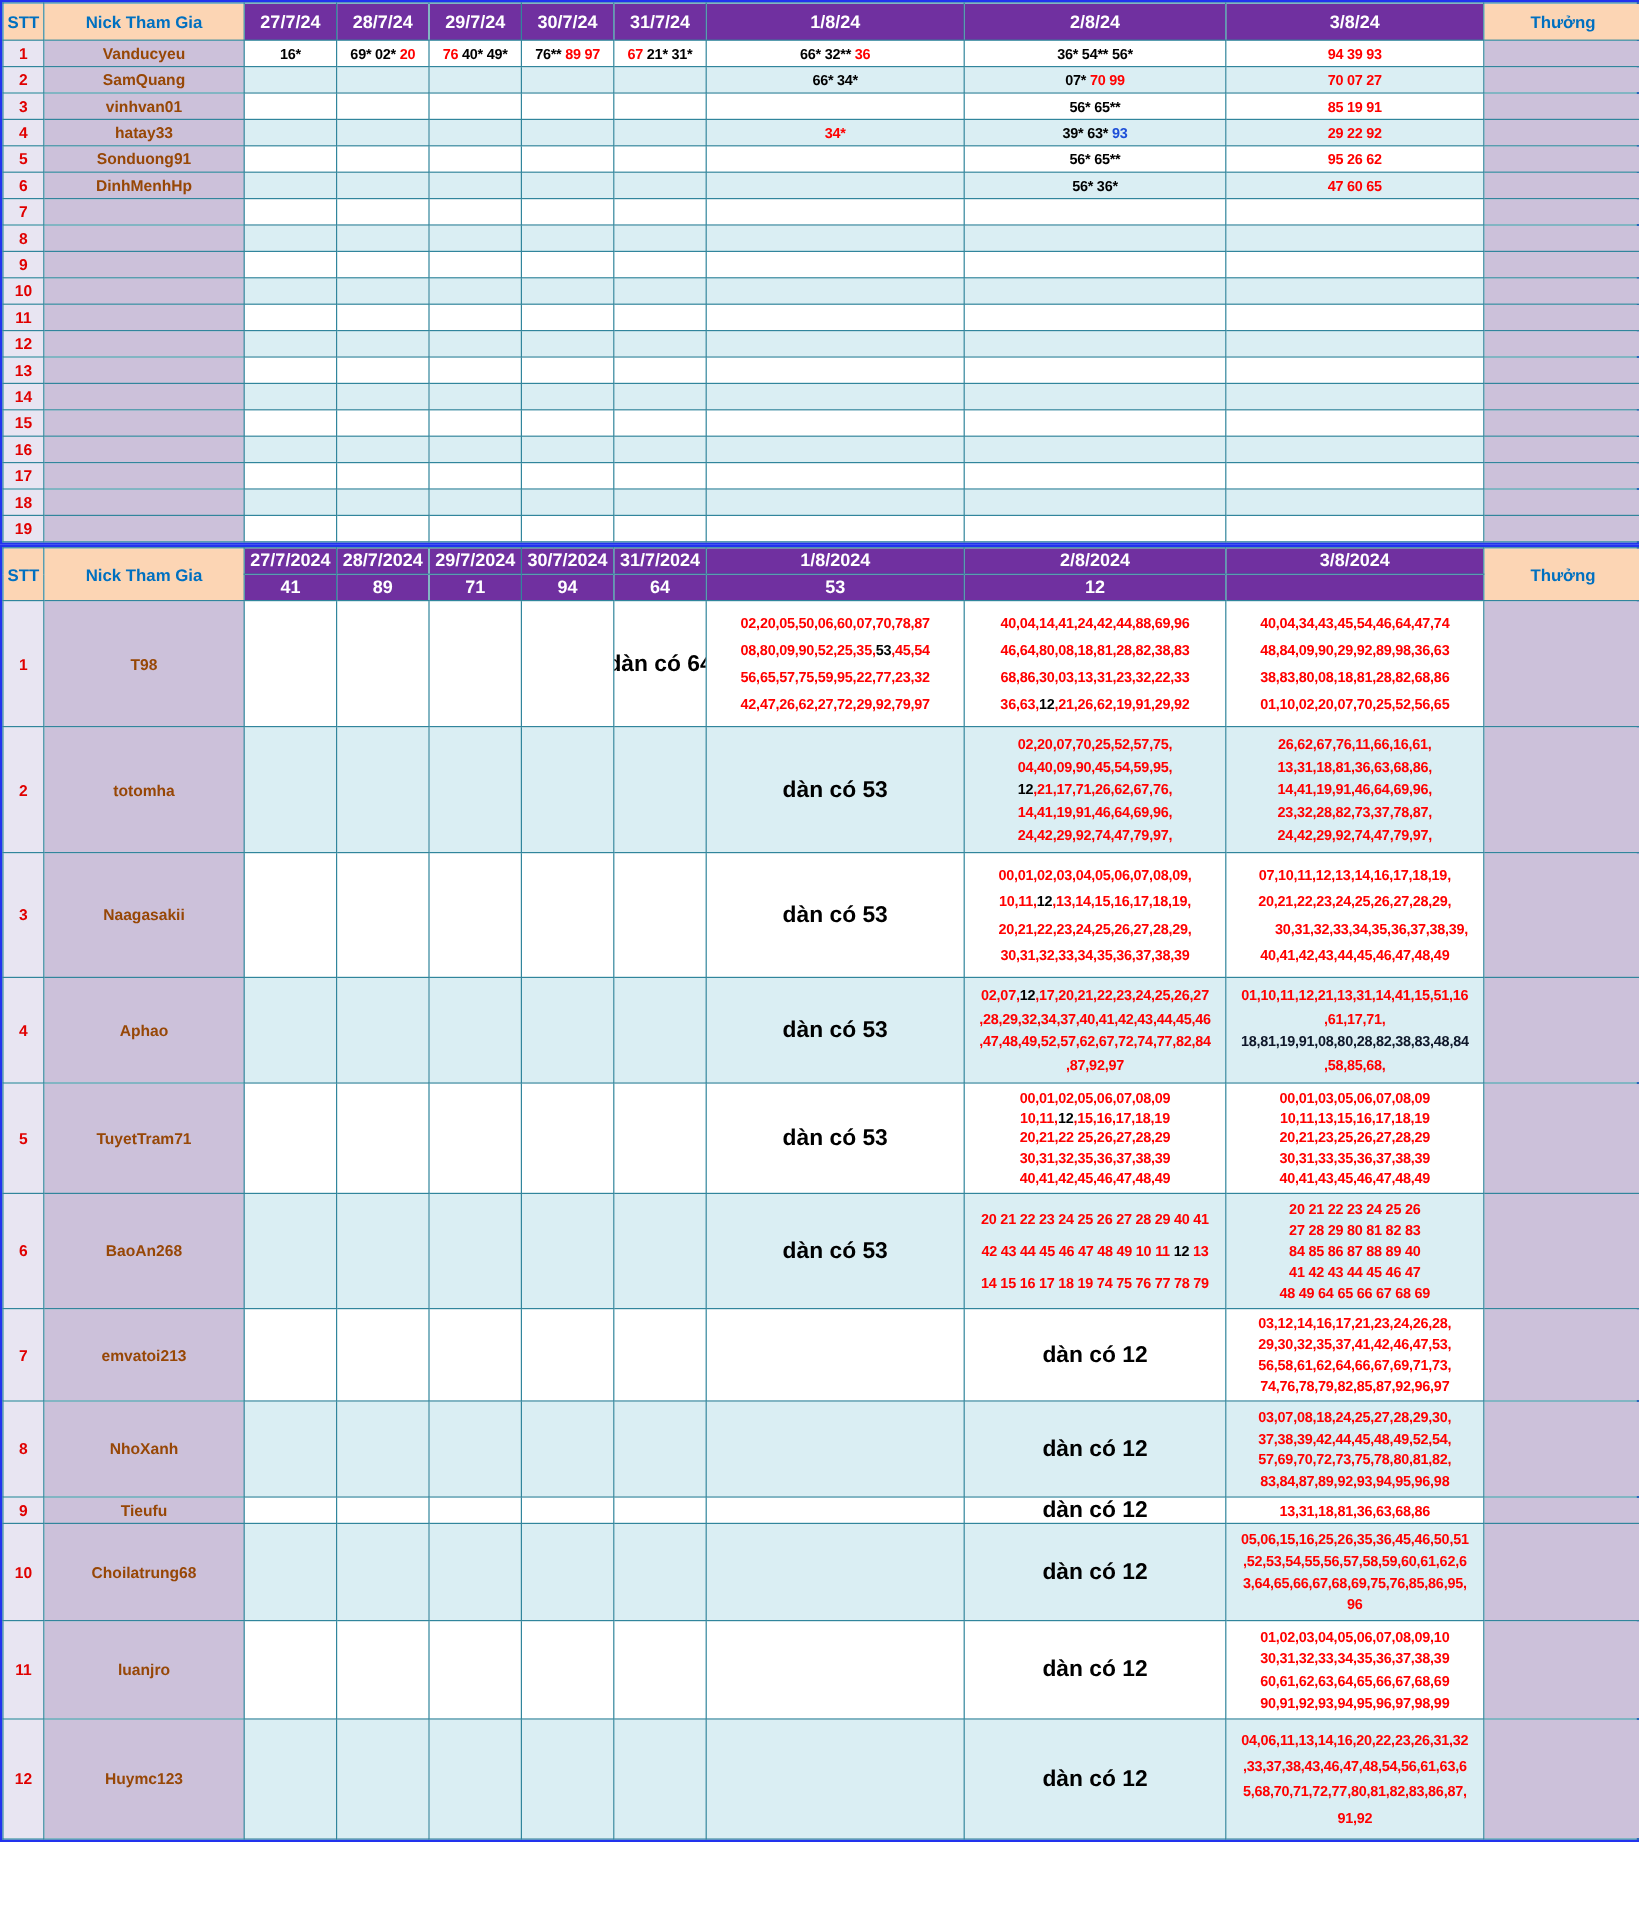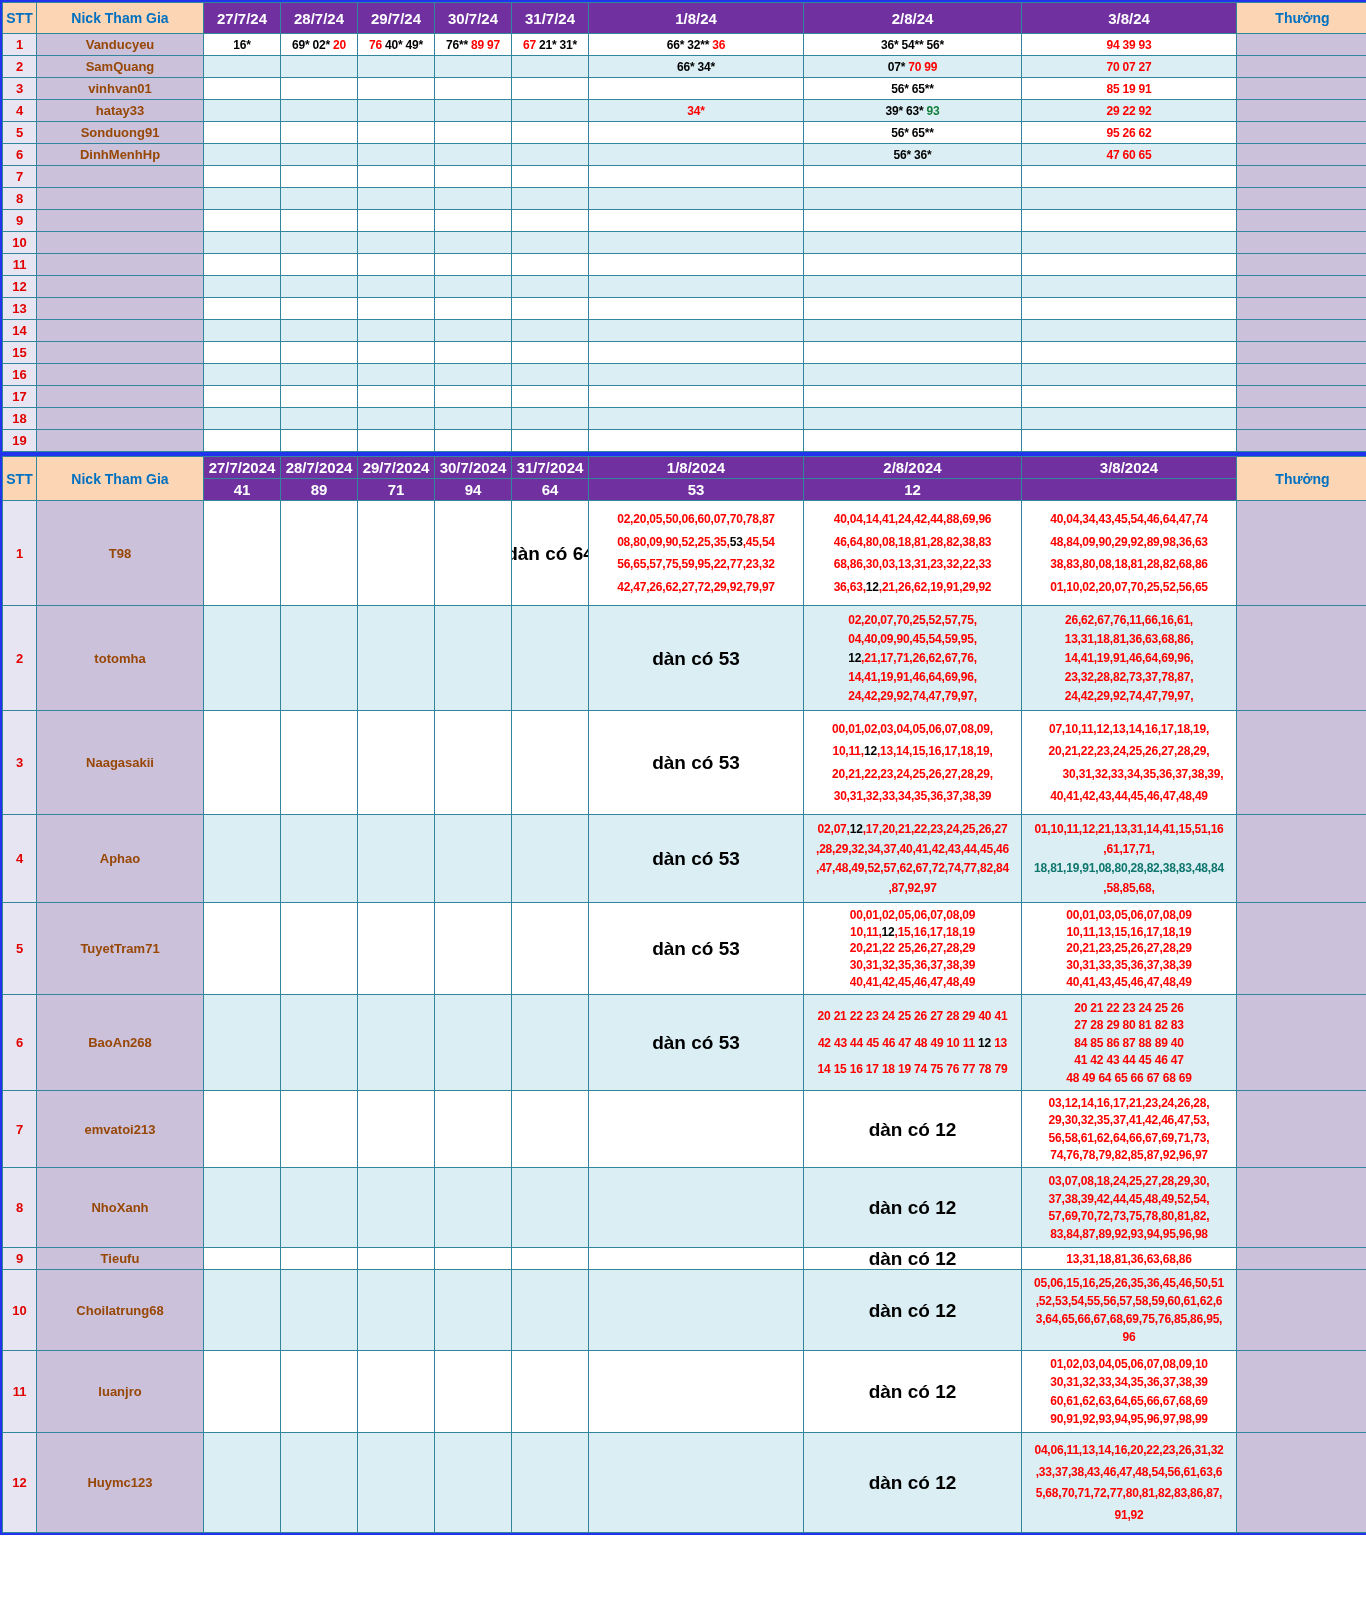--- a/index.html
+++ b/index.html
@@ -161,21 +161,21 @@
             <td class="data"></td>
             <td class="data"></td>
             <td class="data"></td>
             <td class="data">
               <div class="cellflex" style="height: 19px;">
                 <div class="line" style="color: rgb(255, 0, 0);">34*</div>
               </div>
             </td>
             <td class="data">
               <div class="cellflex" style="height: 19px;">
-                <div class="line"><span style="color: rgb(0, 0, 0);">39* 63*  </span><span style="color: #15803d;">93</span></div>
+                <div class="line"><span style="color: rgb(0, 0, 0);">39* 63*  </span><span style="color: #1d4ed8;">93</span></div>
               </div>
             </td>
             <td class="data">
               <div class="cellflex" style="height: 19px;">
                 <div class="line" style="color: rgb(255, 0, 0);">29 22 92</div>
               </div>
             </td>
             <td class="thuong"></td>
           </tr>
           <tr class="odd" style="height: 22px;">
@@ -553,21 +553,21 @@
                 <div class="line"><span style="color: rgb(255, 0, 0);">02,07,</span><span style="color: rgb(0, 0, 0);">12</span><span style="color: rgb(255, 0, 0);">,17,20,21,22,23,24,25,26,27</span></div>
                 <div class="line" style="color: rgb(255, 0, 0);">,28,29,32,34,37,40,41,42,43,44,45,46</div>
                 <div class="line" style="color: rgb(255, 0, 0);">,47,48,49,52,57,62,67,72,74,77,82,84</div>
                 <div class="line" style="color: rgb(255, 0, 0);">,87,92,97</div>
               </div>
             </td>
             <td class="data">
               <div class="cellflex" style="height: 85px;">
                 <div class="line" style="color: rgb(255, 0, 0);">01,10,11,12,21,13,31,14,41,15,51,16</div>
                 <div class="line" style="color: rgb(255, 0, 0);">,61,17,71,</div>
-                <div class="line" style="color: #0f766e;">18,81,19,91,08,80,28,82,38,83,48,84</div>
+                <div class="line" style="color: #0f172a;">18,81,19,91,08,80,28,82,38,83,48,84</div>
                 <div class="line" style="color: rgb(255, 0, 0);">,58,85,68,</div>
               </div>
             </td>
             <td class="thuong"></td>
           </tr>
           <tr class="odd" style="height: 92px;">
             <td class="stt">5</td>
             <td class="nick">TuyetTram71</td>
             <td class="data"></td>
             <td class="data"></td>

